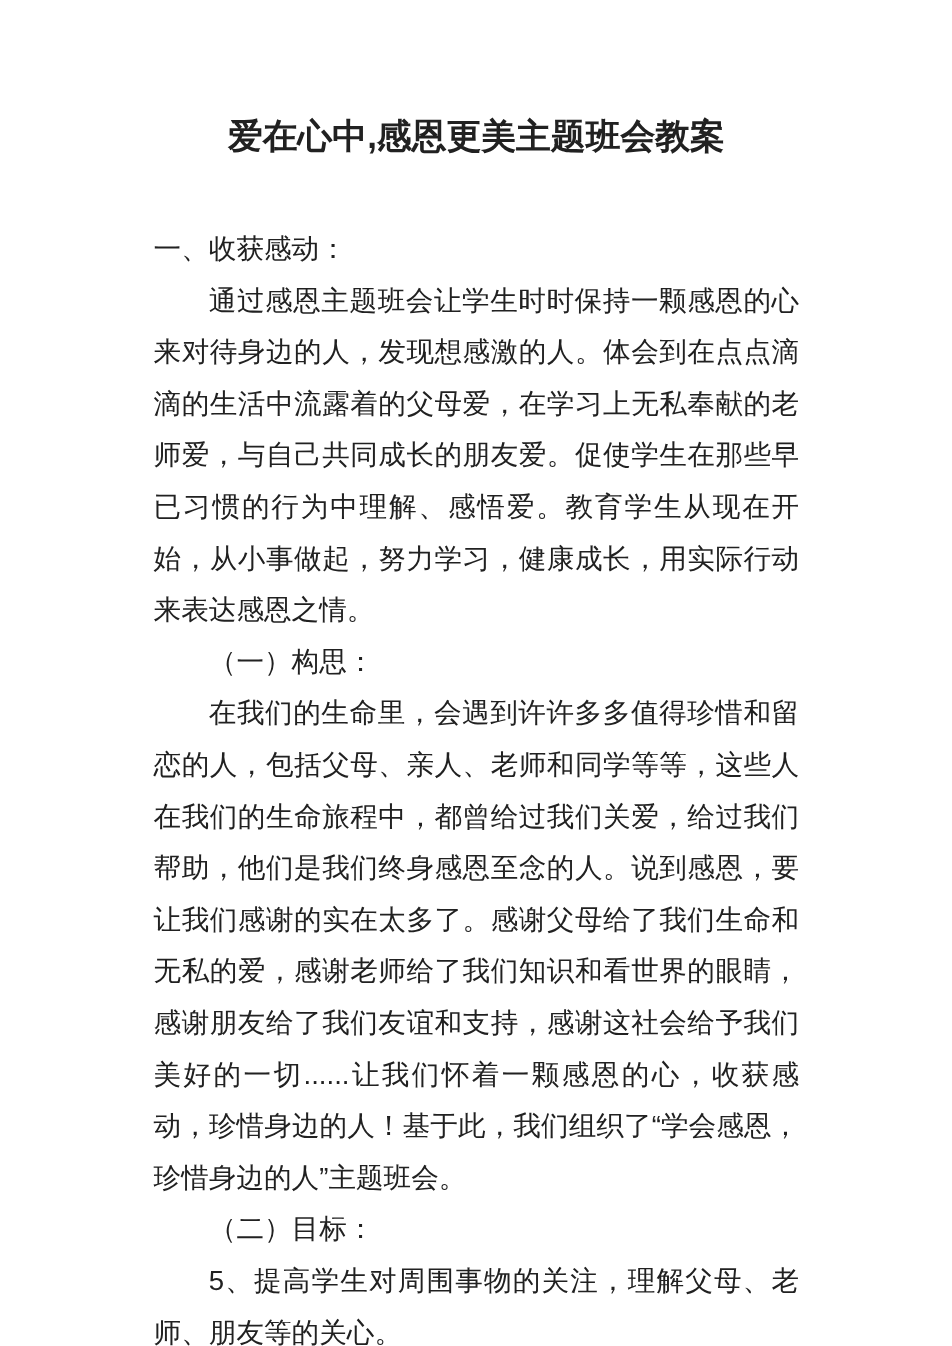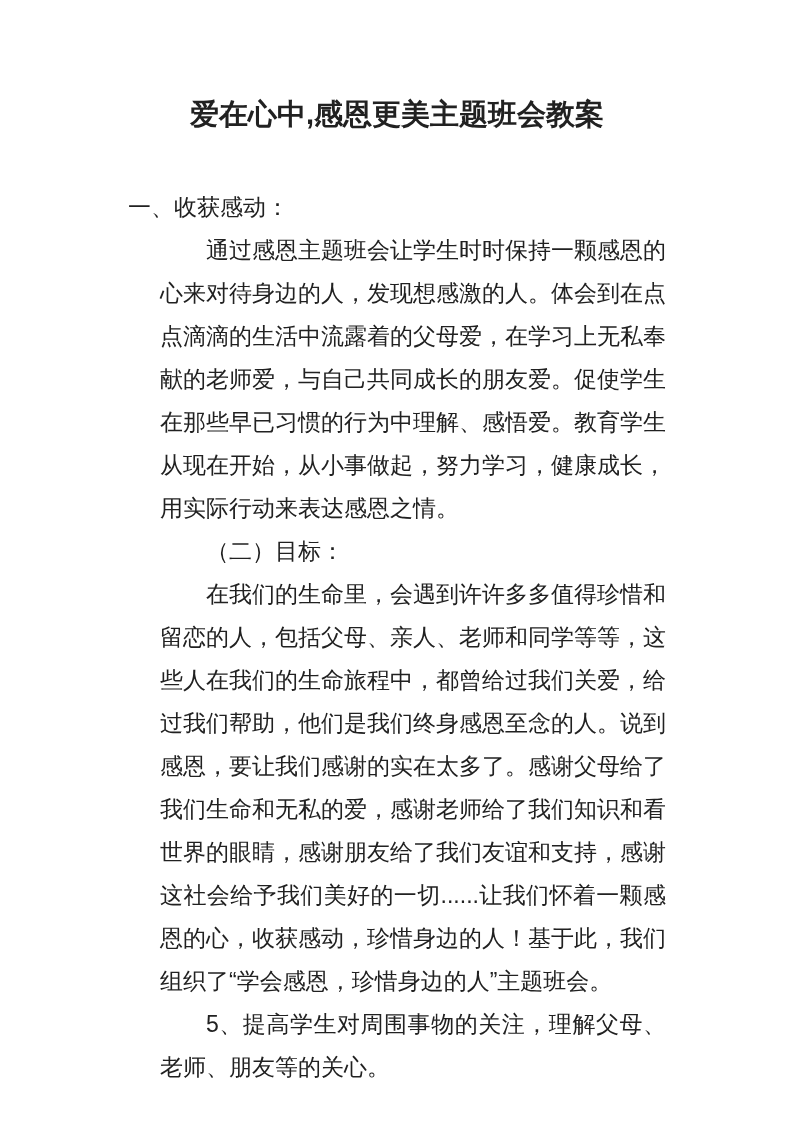--- a/index.html
+++ b/index.html
@@ -30,32 +30,32 @@
   .para {
     margin: 0;
     font-size: 23px;
     line-height: 43px;
     text-align: justify;
     text-justify: inter-ideograph;
     word-break: break-all;
   }
   .indent {
     text-indent: 46px;
-    margin-left: 32px;
   }
 </style>
 </head>
 <body>
 
 <div class="page">
   <h1 class="doc-title">爱在心中,感恩更美主题班会教案</h1>
 
   <p class="para">一、收获感动：</p>
 
   <p class="para indent">通过感恩主题班会让学生时时保持一颗感恩的心来对待身边的人，发现想感激的人。体会到在点点滴滴的生活中流露着的父母爱，在学习上无私奉献的老师爱，与自己共同成长的朋友爱。促使学生在那些早已习惯的行为中理解、感悟爱。教育学生从现在开始，从小事做起，努力学习，健康成长，用实际行动来表达感恩之情。</p>
 
+  <p class="para indent">（一）构思：</p>
+
+  <p class="para indent">在我们的生命里，会遇到许许多多值得珍惜和留恋的人，包括父母、亲人、老师和同学等等，这些人在我们的生命旅程中，都曾给过我们关爱，给过我们帮助，他们是我们终身感恩至念的人。说到感恩，要让我们感谢的实在太多了。感谢父母给了我们生命和无私的爱，感谢老师给了我们知识和看世界的眼睛，感谢朋友给了我们友谊和支持，感谢这社会给予我们美好的一切......让我们怀着一颗感恩的心，收获感动，珍惜身边的人！基于此，我们组织了“学会感恩，珍惜身边的人”主题班会。</p>
 
   <p class="para indent">（二）目标：</p>
-
-  <p class="para indent">在我们的生命里，会遇到许许多多值得珍惜和留恋的人，包括父母、亲人、老师和同学等等，这些人在我们的生命旅程中，都曾给过我们关爱，给过我们帮助，他们是我们终身感恩至念的人。说到感恩，要让我们感谢的实在太多了。感谢父母给了我们生命和无私的爱，感谢老师给了我们知识和看世界的眼睛，感谢朋友给了我们友谊和支持，感谢这社会给予我们美好的一切......让我们怀着一颗感恩的心，收获感动，珍惜身边的人！基于此，我们组织了“学会感恩，珍惜身边的人”主题班会。</p>
 
   <p class="para indent">5、提高学生对周围事物的关注，理解父母、老师、朋友等的关心。</p>
 </div>
 
 </body></html>

